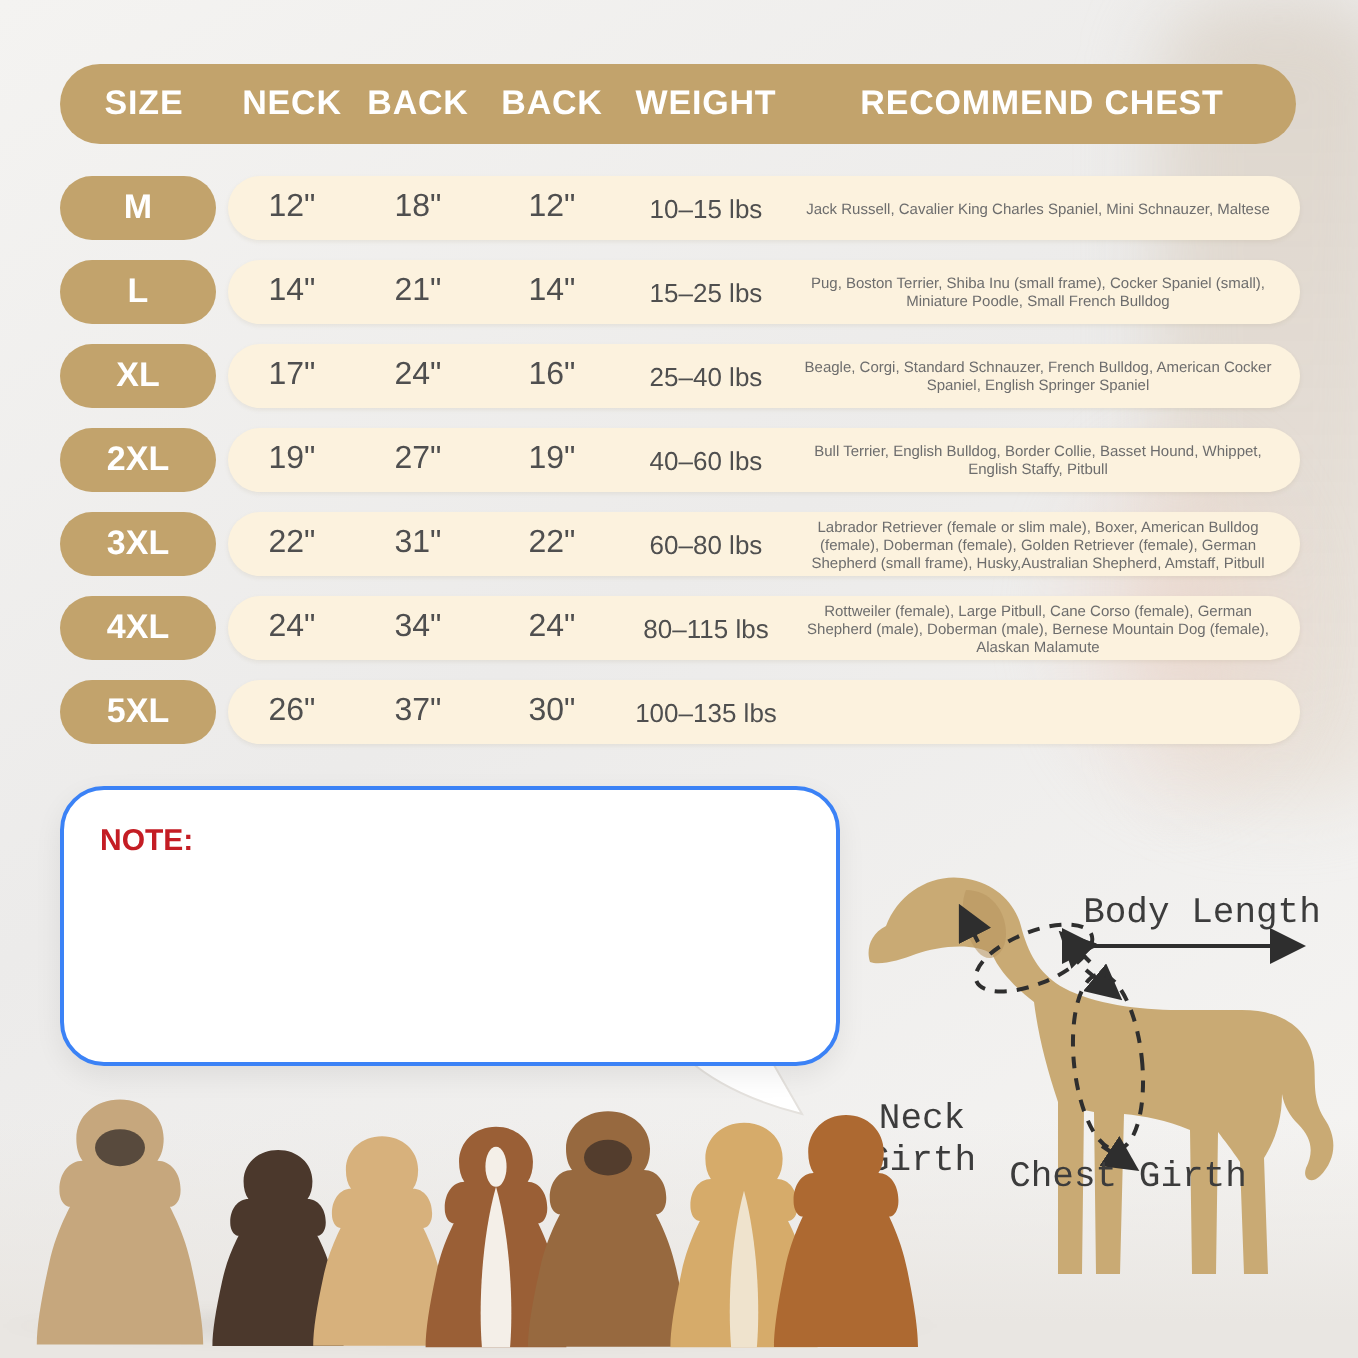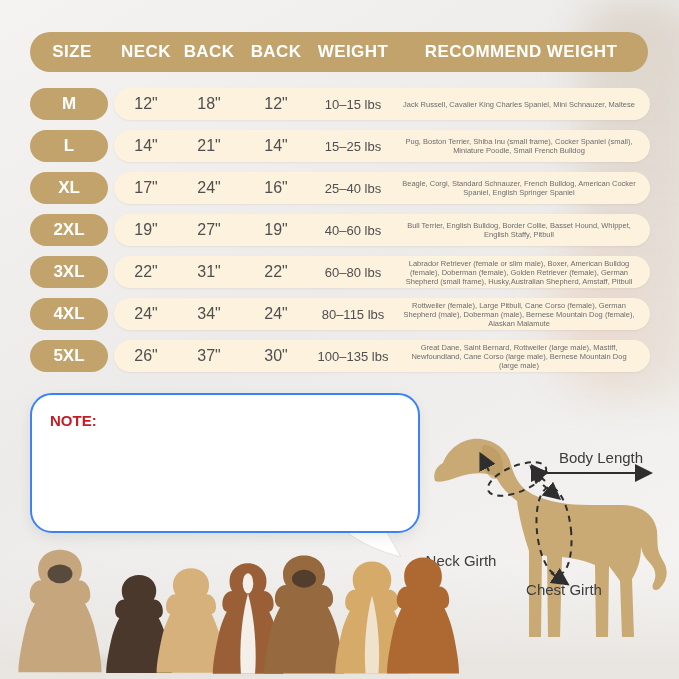--- a/index.html
+++ b/index.html
@@ -79,42 +79,42 @@
     box-shadow:0 5px 14px rgba(0,0,0,.07);
     padding:13px 16px 0 18px; display:flex; z-index:2;
   }
   .note-label { color:#c41d24; font-weight:700; font-size:15px; line-height:25px; margin-right:9px; white-space:nowrap; }
   .note-text  { color:#c23a41; font-size:14.3px; line-height:25.5px; width:300px; }
   .note-tail  { position:absolute; left:335px; top:529px; z-index:1; }
 
   
   .diagram { position:absolute; left:423px; top:415px; width:256px; height:240px; }
   .diagram svg { position:absolute; left:0; top:0; }
-  .diag-label { position:absolute; color:#3c3c3c; font-size:15px; line-height:21px; }
+  .diag-label { position:absolute; color:#3c3c3c; font-size:18px; line-height:21px;font-family:Liberation Mono, monospace; }
   .lbl-body-length { left:100px; top:32px; width:156px; text-align:center; }
   .lbl-neck-girth  { left:2px;  top:88px; width:72px; text-align:center;margin-top:47px; }
   .lbl-chest-girth { left:76px; top:164px; width:130px; text-align:center; }
 
   
   .dogs { position:absolute; left:0; top:0; }
 </style>
 </head>
 <body>
 
 <div class="bg-band-right"></div>
 <div class="bg-blob-pink"></div>
 <div class="bg-floor"></div>
 
 <div class="chart-header">
   <div class="hc hc-size">SIZE</div>
   <div class="hc hc-neck">NECK</div>
   <div class="hc hc-chest">BACK</div>
   <div class="hc hc-back">BACK</div>
   <div class="hc hc-weight">WEIGHT</div>
-  <div class="hc hc-breeds">RECOMMEND WEIGHT</div>
+  <div class="hc hc-breeds">RECOMMEND CHEST</div>
 </div>
 
 <div class="rows">
   <div class="row">
     <div class="size-pill">M</div>
     <div class="data-pill">
       <div class="dc dc-neck">12"</div>
       <div class="dc dc-chest">18"</div>
       <div class="dc dc-back">12"</div>
       <div class="dc dc-weight">10–15 lbs</div>
@@ -171,21 +171,20 @@
       <div class="dc dc-breeds">Rottweiler (female), Large Pitbull, Cane Corso (female), German Shepherd (male), Doberman (male), Bernese Mountain Dog (female), Alaskan Malamute</div>
     </div>
   </div>
   <div class="row">
     <div class="size-pill">5XL</div>
     <div class="data-pill">
       <div class="dc dc-neck">26"</div>
       <div class="dc dc-chest">37"</div>
       <div class="dc dc-back">30"</div>
       <div class="dc dc-weight">100–135 lbs</div>
-      <div class="dc dc-breeds">Great Dane, Saint Bernard, Rottweiler (large male), Mastiff, Newfoundland, Cane Corso (large male), Bernese Mountain Dog (large male)</div>
     </div>
   </div>
 </div>
 
 <div class="note-bubble">
   <span class="note-label">NOTE:</span>
 </div>
 <svg class="note-tail" width="72" height="34" viewBox="0 0 72 34">
   <path d="M8,0 C24,14 46,23 66,28 L50,0 Z" fill="#ffffff" stroke="#e4e1dd" stroke-width="1"></path>
   <path d="M8,0 L50,0 L50,3 L8,3 Z" fill="#ffffff"></path>

